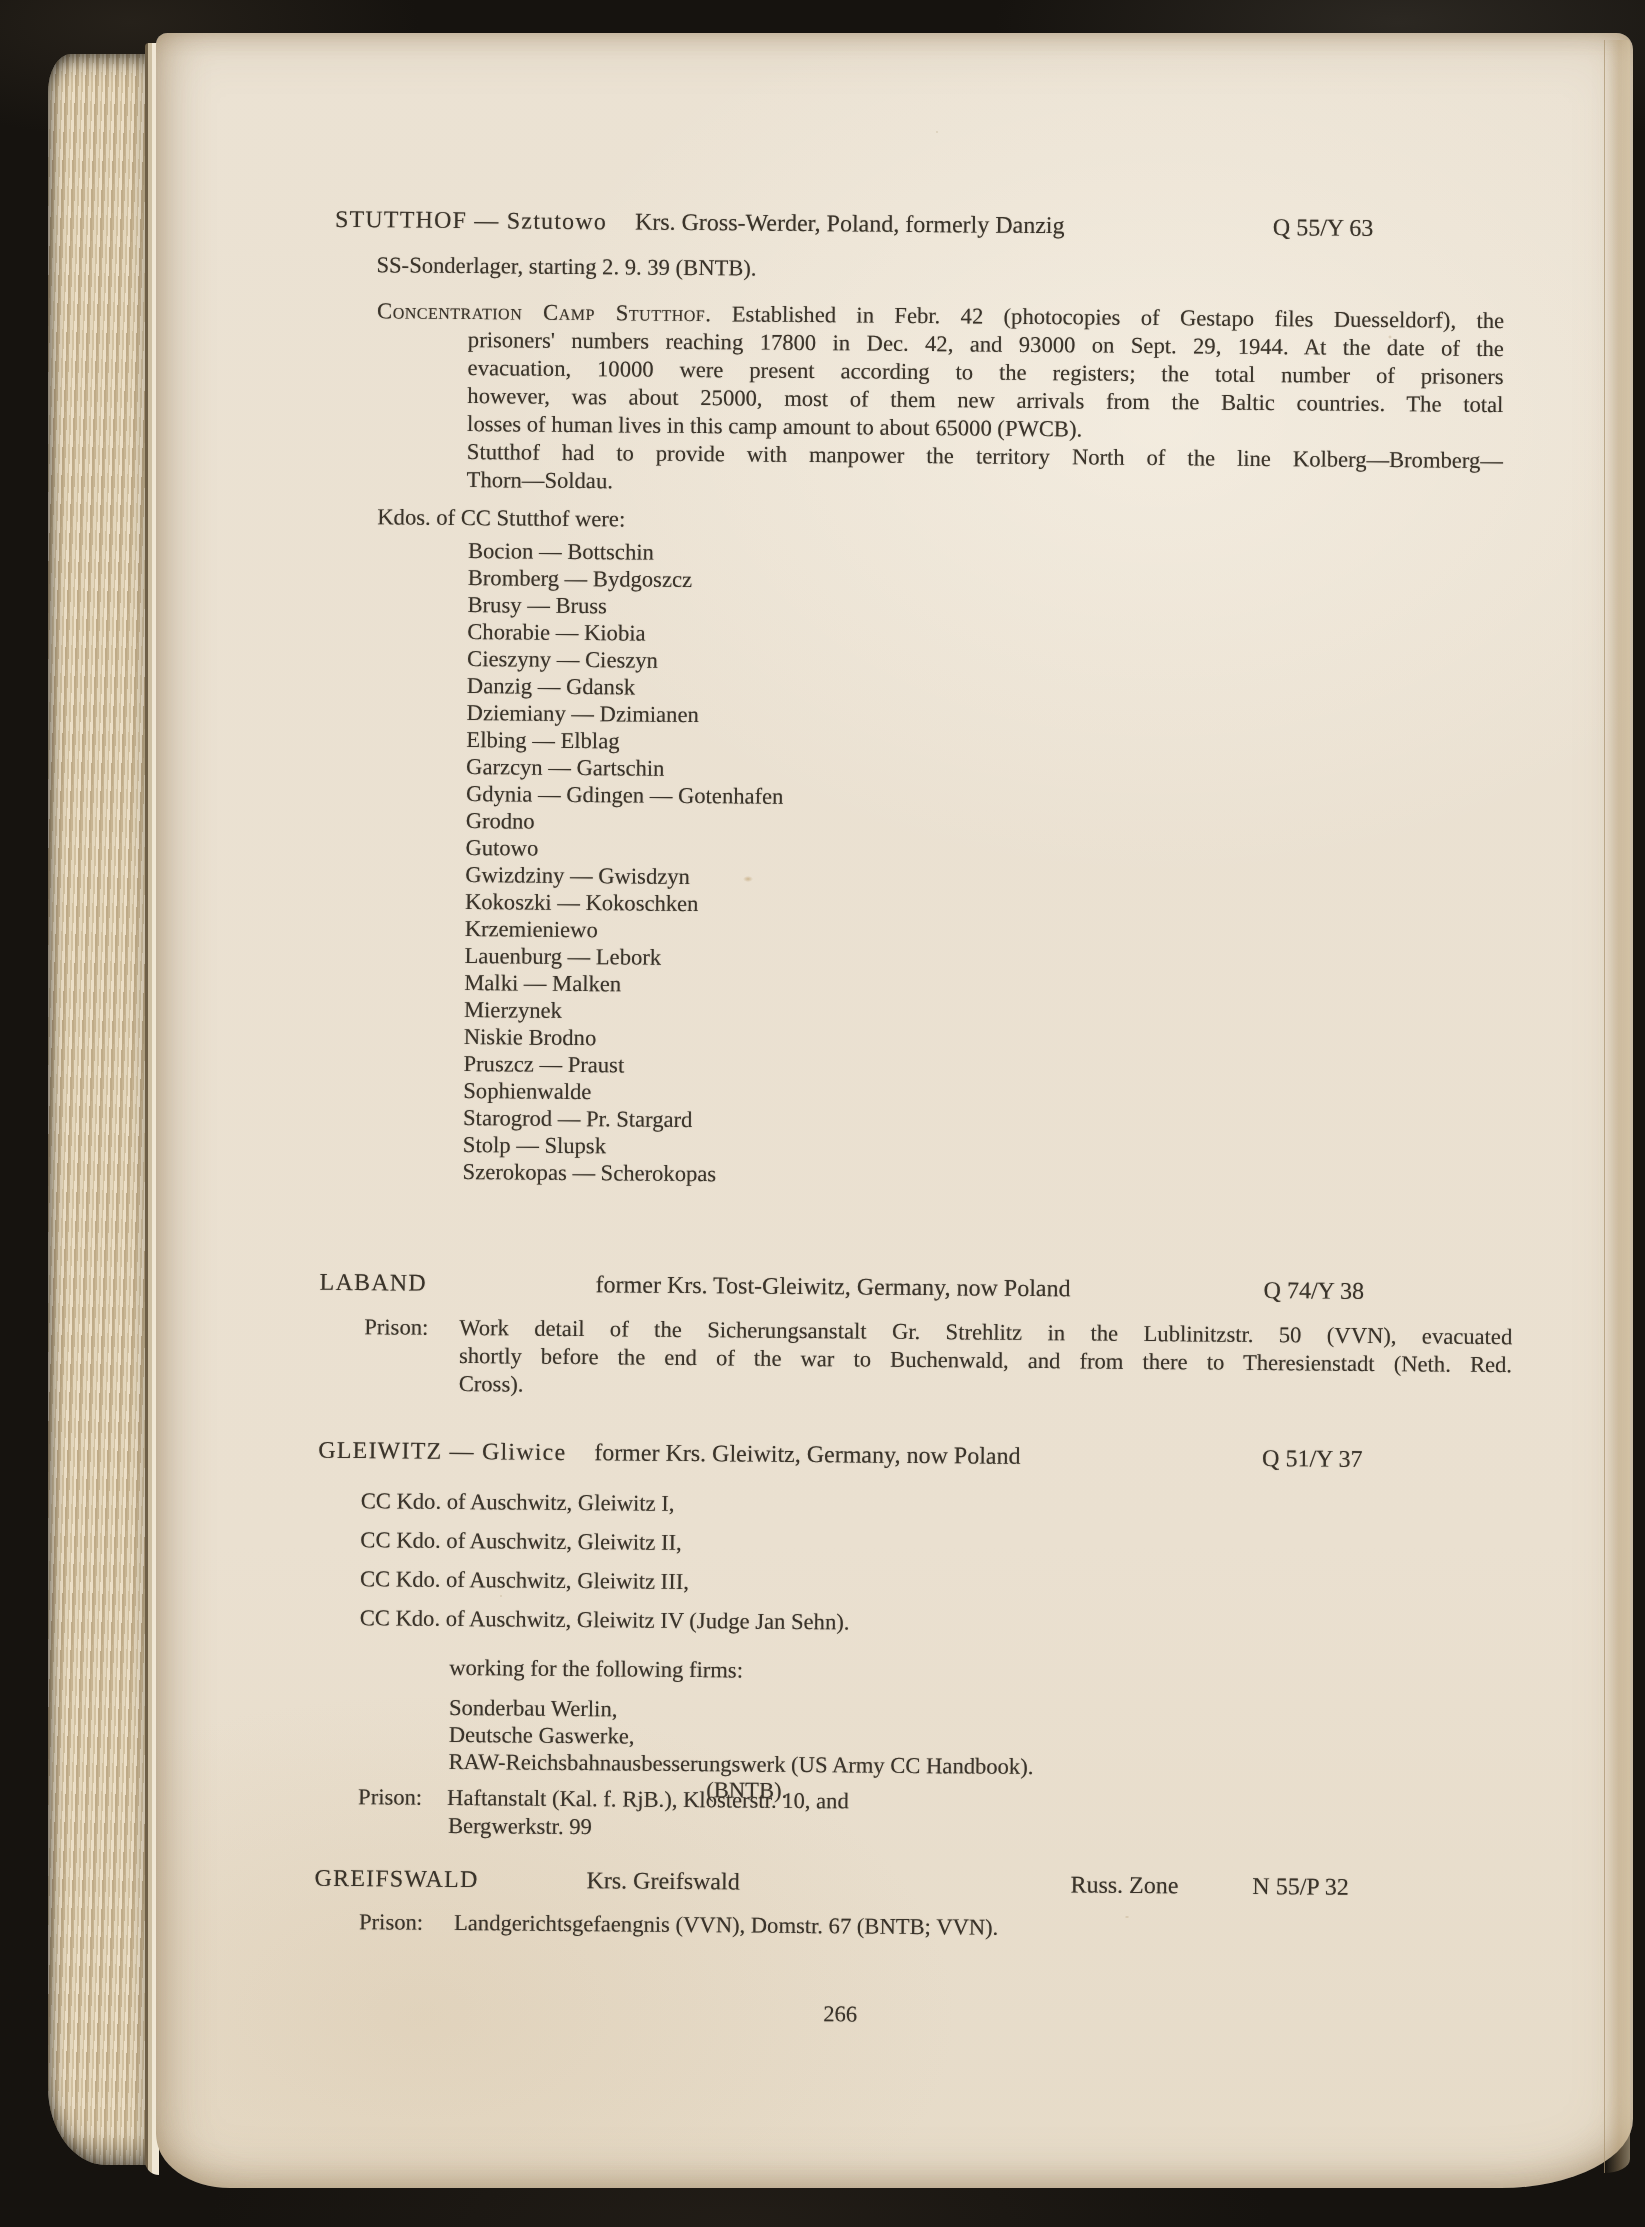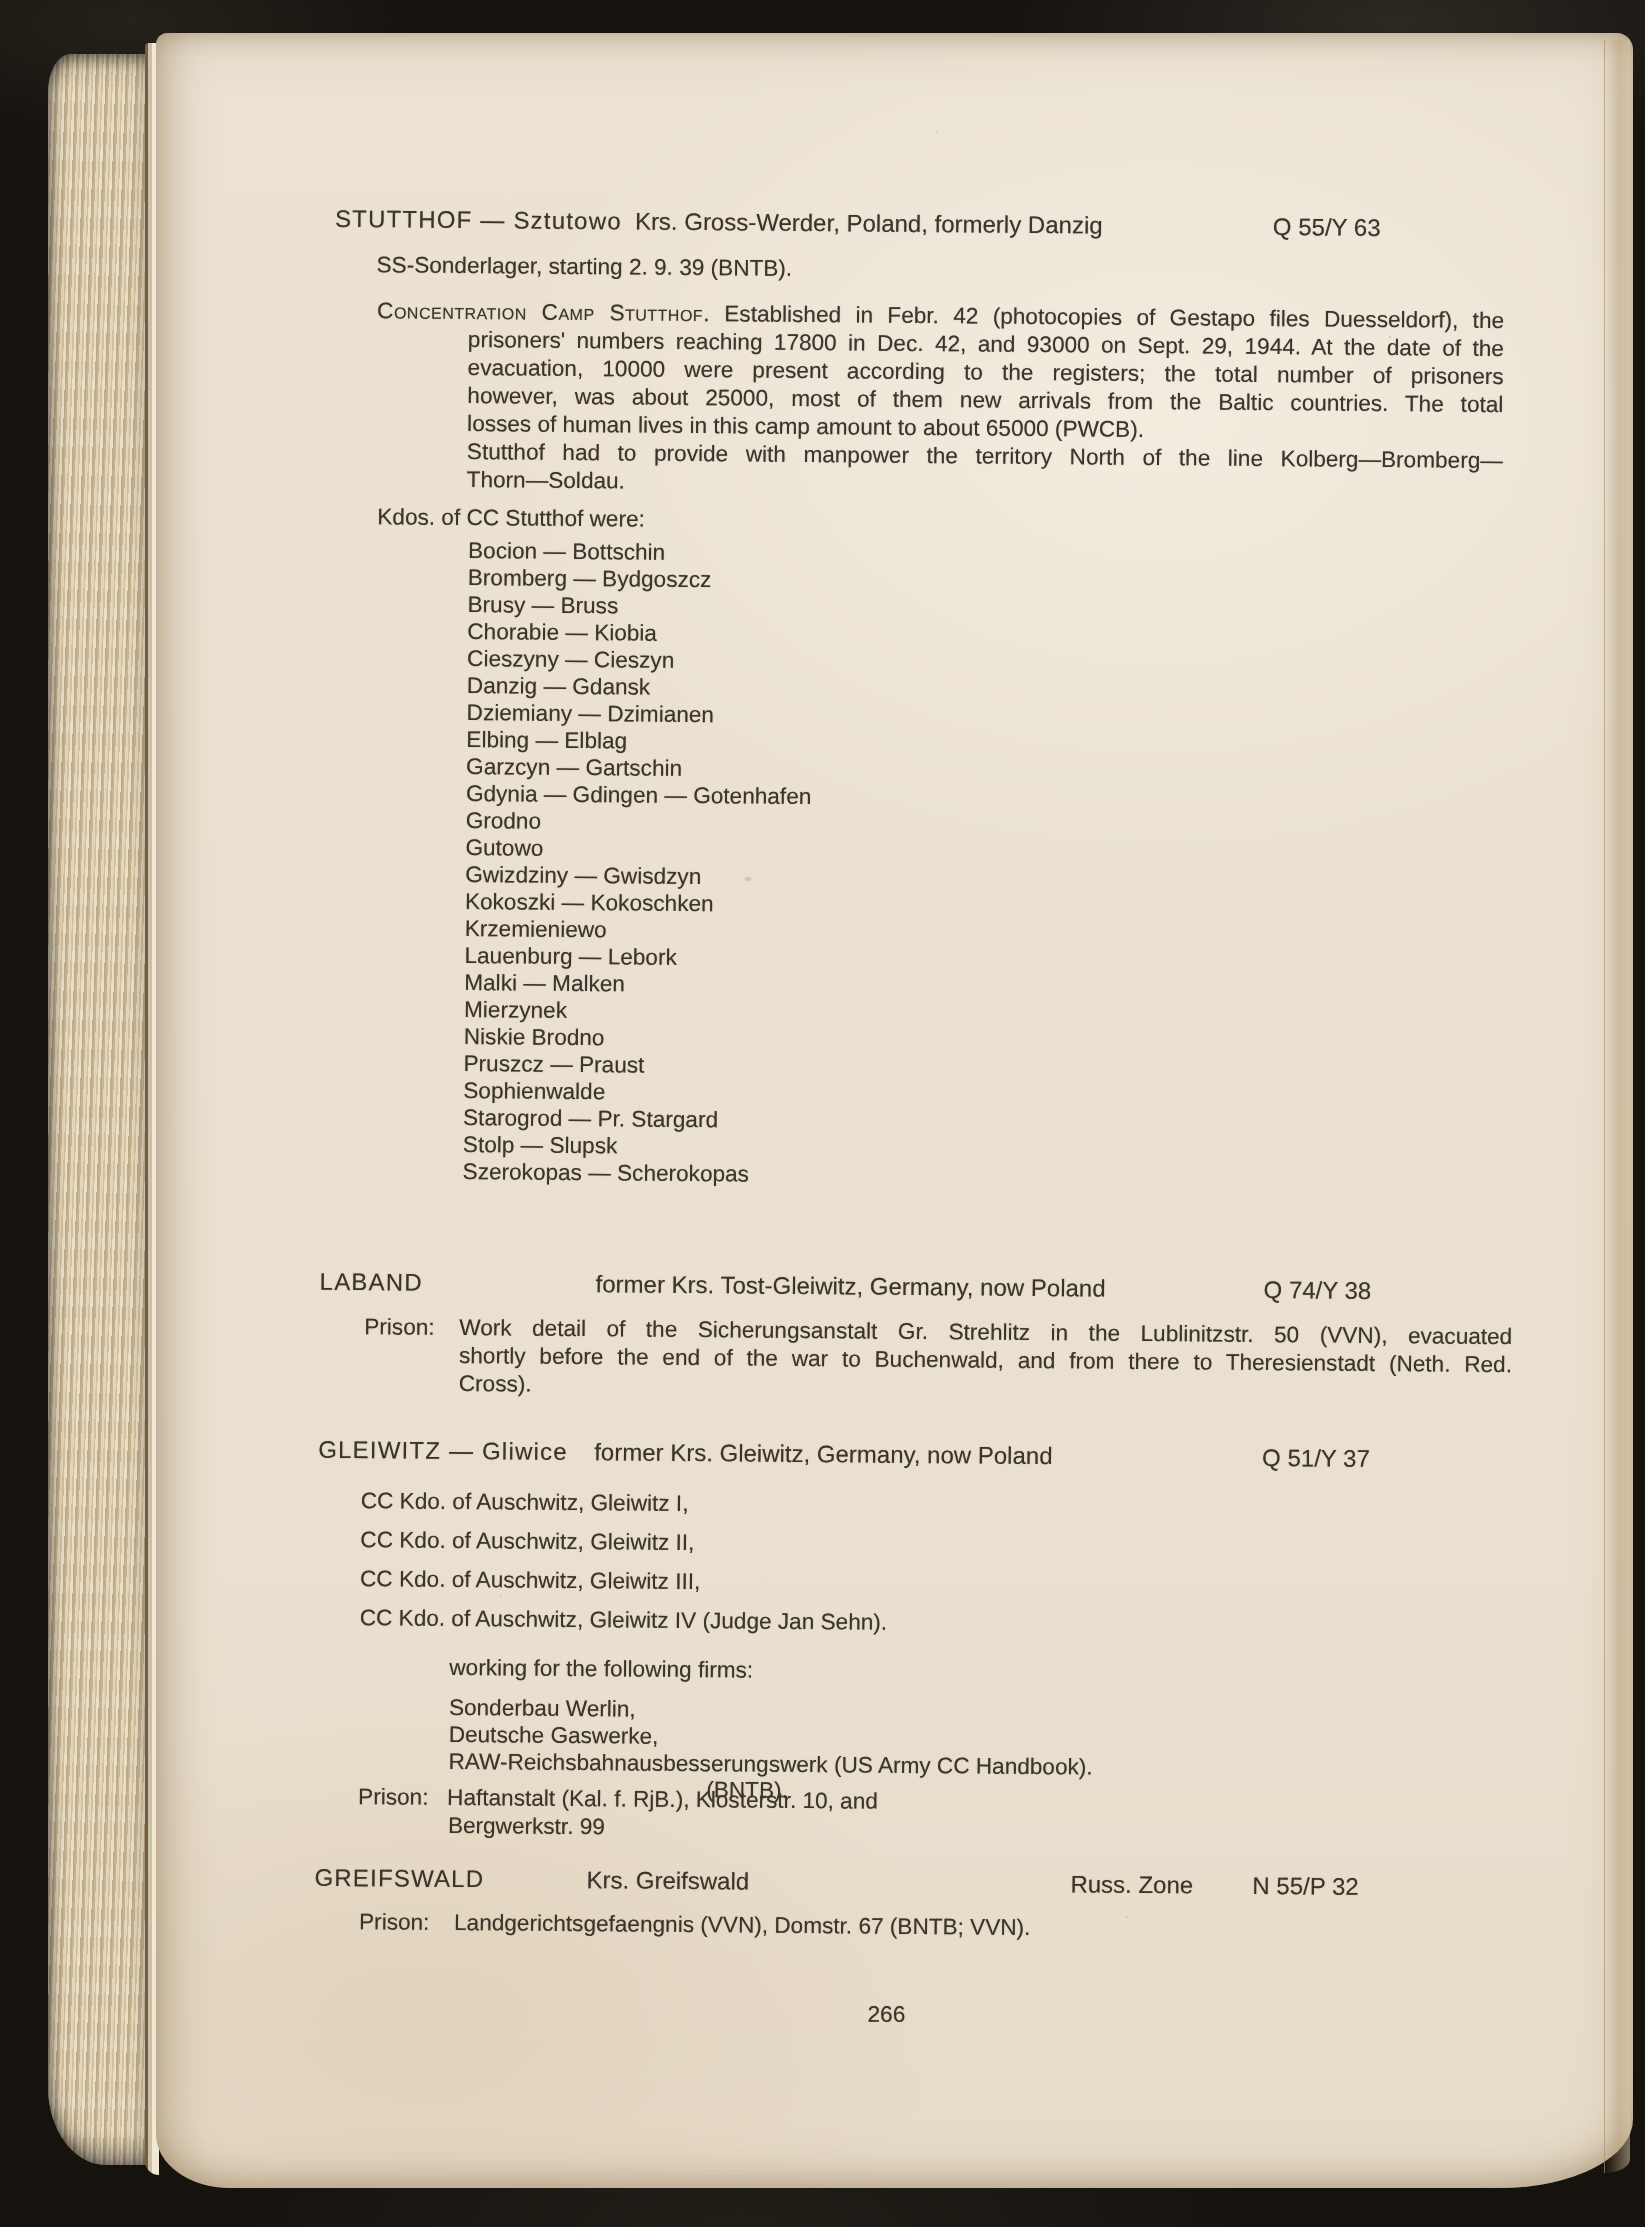--- a/index.html
+++ b/index.html
@@ -1,18 +1,18 @@
 <!DOCTYPE html>
 <html style="font-size:13px"><head>
 <meta charset="utf-8">
 <style>
   html,body { margin:0; padding:0; background:#000; }
   .scene {
     position:relative; width:1645px; height:2227px; overflow:hidden;
-    font-family:Liberation Sans, sans-serif;
+    font-family:Liberation Serif, serif;
     background:
       radial-gradient(576px 197px at 85% 1%, #2c2822, transparent 70%),
       radial-gradient(411px 165px at 8% 1%, #26211a, transparent 70%),
       radial-gradient(740px 263px at 45% 100%, #221d17, transparent 72%),
       #16130f;
   }
   
   .stack {
     position:absolute; left:48px; top:54px; width:99px; height:2111px;
     border-radius:23px 0 0 58px / 38px 0 0 78px;
@@ -72,21 +72,21 @@
   .line { position:absolute; white-space:nowrap; font-size:22.6px; line-height:28px; }
   .pline { position:absolute; font-size:22.6px; line-height:28px; text-align:justify; text-align-last:justify; }
   .plines, .klist, .glist, .flist { position:absolute; font-size:22.6px; }
   .plines { line-height:28px; }
   .plines > div { text-align:justify; text-align-last:justify; }
   .plines > div.last-line { text-align-last:left; }
   .klist { line-height:27px; }
   .glist { line-height:39px; }
   .flist { line-height:27px; }
   .sc { font-variant:small-caps; letter-spacing:0.5px; }
-  .pagenum { position:absolute; font-size:22.6px; width:82px; text-align:right; }
+  .pagenum { position:absolute; font-size:22.6px; width:82px; text-align:left; }
 </style>
 </head>
 <body>
 
 <div class="scene">
   <div class="stack"></div>
   <div class="under-edge"></div>
   <div class="page">
     <div class="fore-edge"></div>
     <div class="specks"></div>

